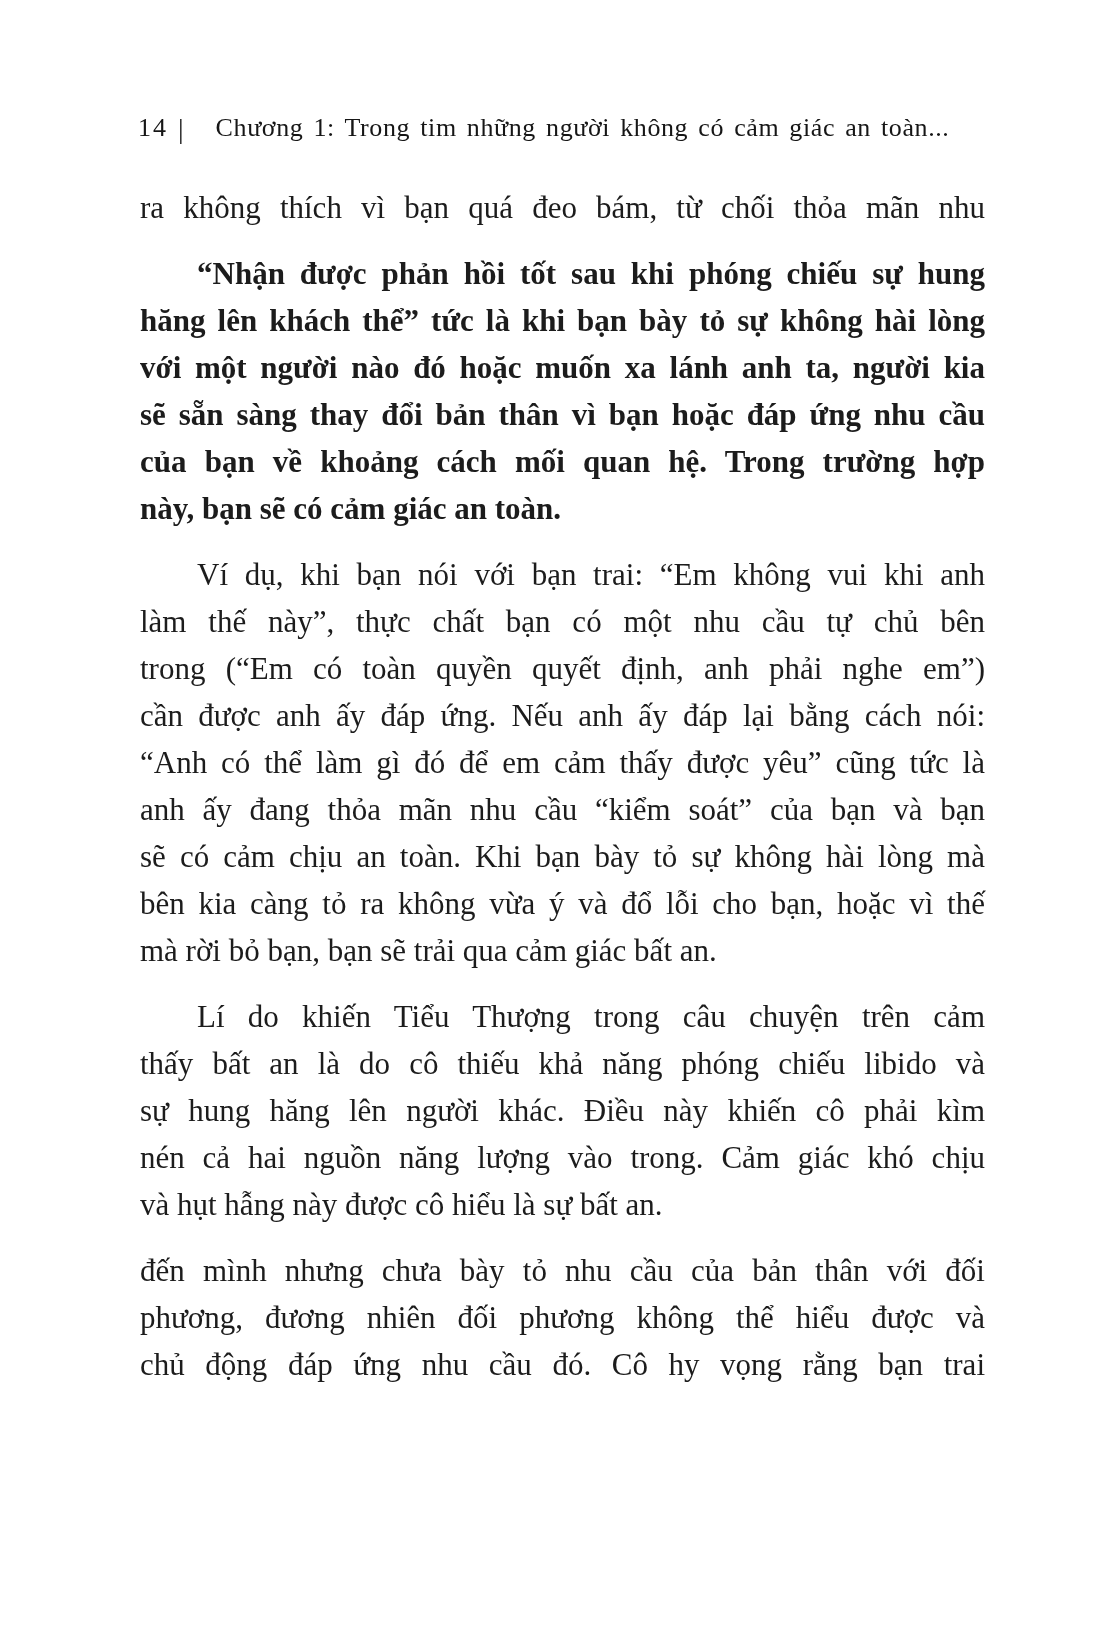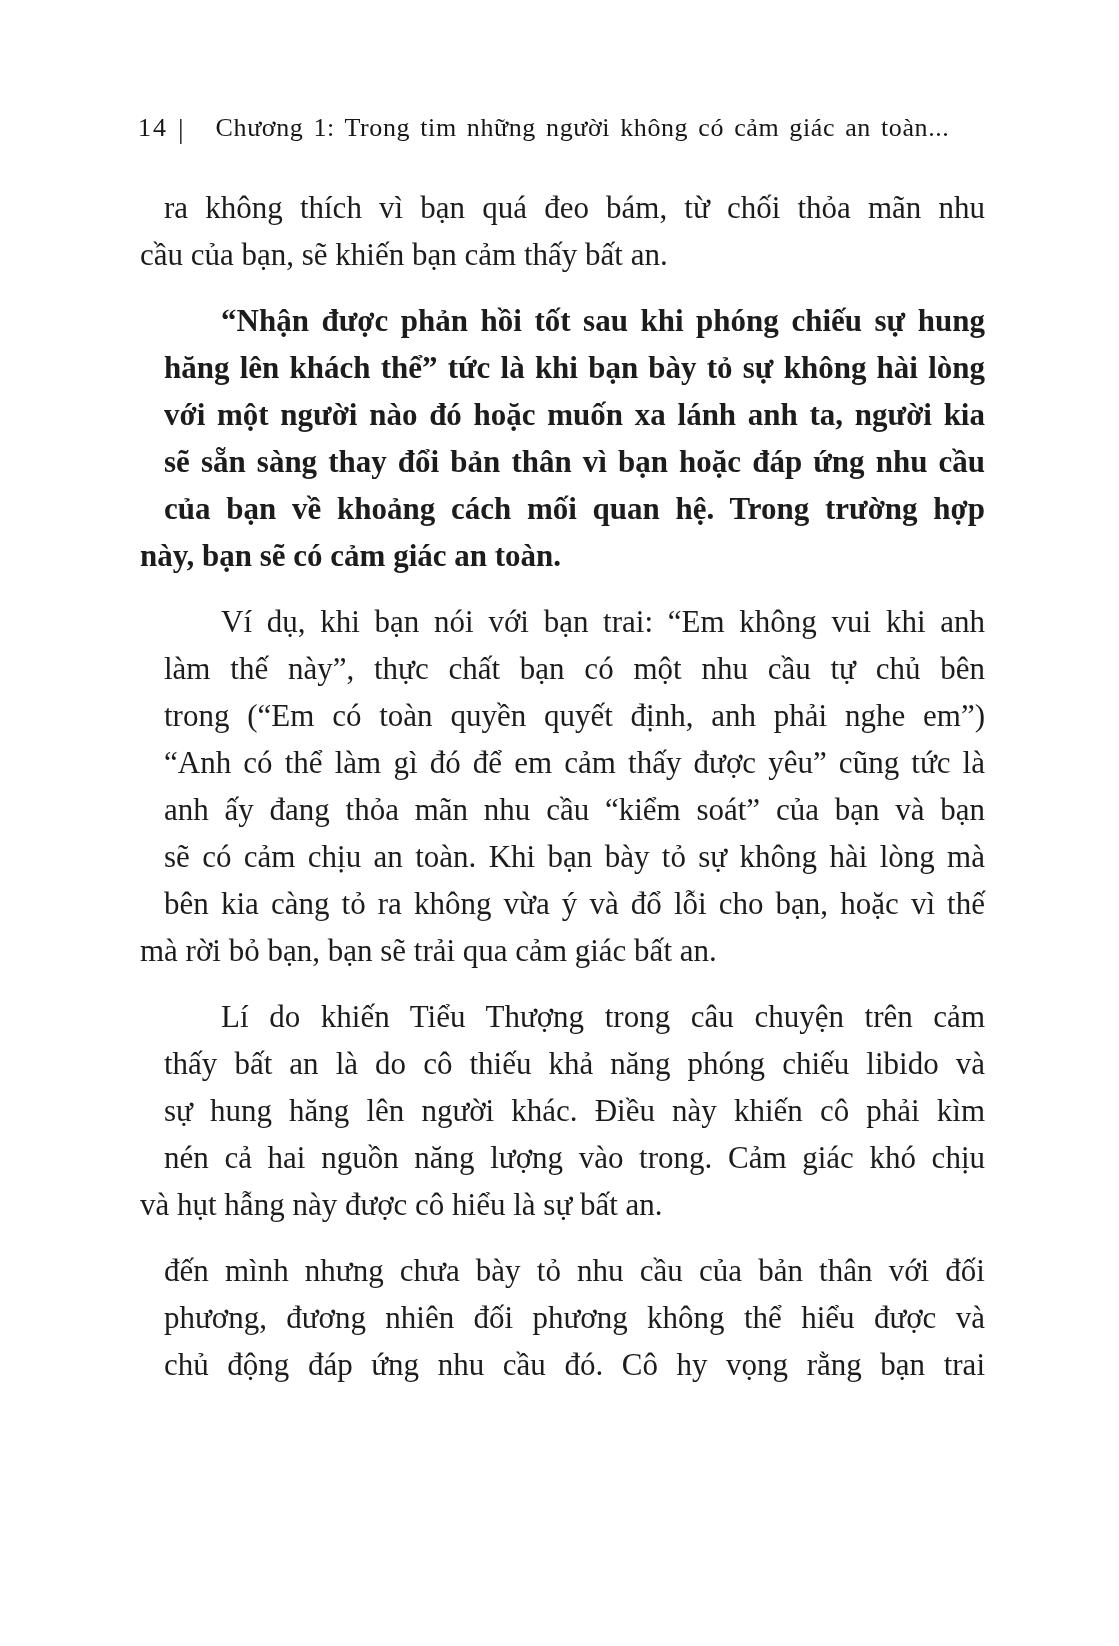--- a/index.html
+++ b/index.html
@@ -55,57 +55,56 @@
   .para { margin: 0; }
   .para + .para { margin-top: 19px; }
   .para.bold { font-weight: 700; }
   .ln {
     line-height: 47px;
     min-height: 47px;
   }
   .j {
     text-align: justify;
     text-align-last: justify;
-    margin-left: 24px;
   }
   .last {
     text-align: left;
     text-align-last: left;
   }
   .ind { text-indent: 57px; }
 </style>
 </head>
 <body>
 
 <div class="page">
 
   <div class="header">
     <span class="pageno">14</span><span class="bar">|</span><span class="running">Chương 1: Trong tim những người không có cảm giác an toàn...</span>
   </div>
 
   <div class="bodytext">
 
     <div class="para">
       <div class="ln j">ra không thích vì bạn quá đeo bám, từ chối thỏa mãn nhu</div>
-      <div class="ln last">cầu của bạn, sẽ khiến bạn cảm thấy bất an.</div>
     </div>
 
     <div class="para bold">
       <div class="ln j ind">“Nhận được phản hồi tốt sau khi phóng chiếu sự hung</div>
       <div class="ln j">hăng lên khách thể” tức là khi bạn bày tỏ sự không hài lòng</div>
       <div class="ln j">với một người nào đó hoặc muốn xa lánh anh ta, người kia</div>
       <div class="ln j">sẽ sẵn sàng thay đổi bản thân vì bạn hoặc đáp ứng nhu cầu</div>
       <div class="ln j">của bạn về khoảng cách mối quan hệ. Trong trường hợp</div>
       <div class="ln last">này, bạn sẽ có cảm giác an toàn.</div>
     </div>
 
     <div class="para">
       <div class="ln j ind">Ví dụ, khi bạn nói với bạn trai: “Em không vui khi anh</div>
       <div class="ln j">làm thế này”, thực chất bạn có một nhu cầu tự chủ bên</div>
       <div class="ln j">trong (“Em có toàn quyền quyết định, anh phải nghe em”)</div>
+      <div class="ln j">cần được anh ấy đáp ứng. Nếu anh ấy đáp lại bằng cách nói:</div>
       <div class="ln j">“Anh có thể làm gì đó để em cảm thấy được yêu” cũng tức là</div>
       <div class="ln j">anh ấy đang thỏa mãn nhu cầu “kiểm soát” của bạn và bạn</div>
       <div class="ln j">sẽ có cảm chịu an toàn. Khi bạn bày tỏ sự không hài lòng mà</div>
       <div class="ln j">bên kia càng tỏ ra không vừa ý và đổ lỗi cho bạn, hoặc vì thế</div>
       <div class="ln last">mà rời bỏ bạn, bạn sẽ trải qua cảm giác bất an.</div>
     </div>
 
     <div class="para">
       <div class="ln j ind">Lí do khiến Tiểu Thượng trong câu chuyện trên cảm</div>
       <div class="ln j">thấy bất an là do cô thiếu khả năng phóng chiếu libido và</div>

